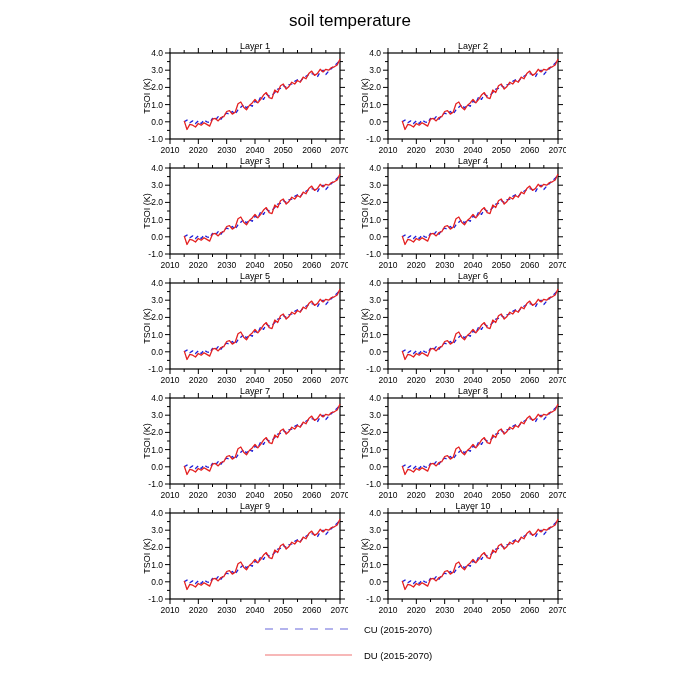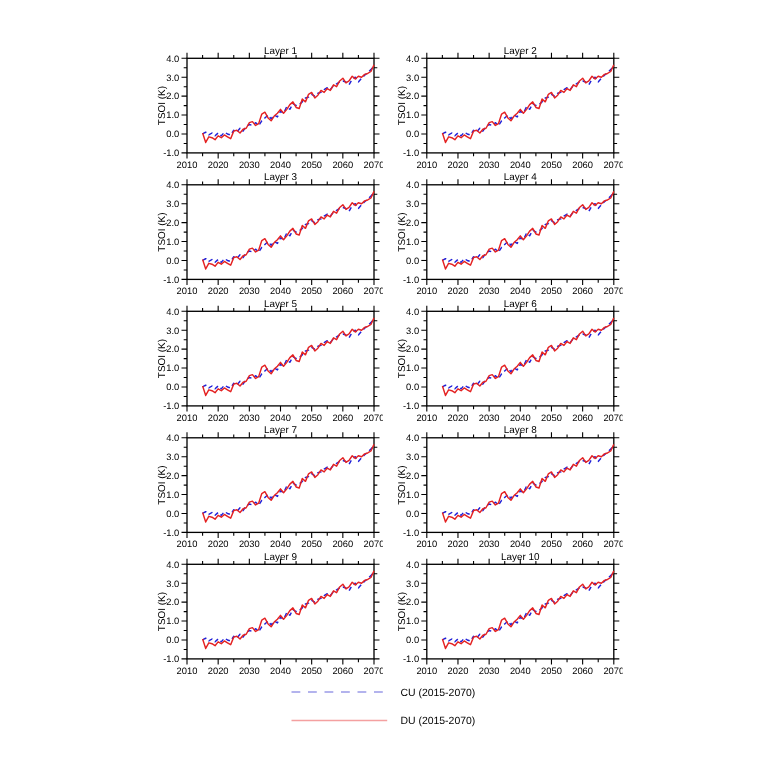--- a/index.html
+++ b/index.html
@@ -8,20 +8,21 @@
   #main-title{position:absolute;top:11px;left:0;width:700px;text-align:center;
               font-size:17px;color:#000;}
   .panel{position:absolute;}
   #legend-box{position:absolute;left:0;top:612px;width:566px;height:60px;}
   svg text{font-family:"Liberation Sans", sans-serif;}
 </style>
 </head>
 <body>
 
 <div id="page">
+  <div id="main-title">soil temperature</div>
   <div id="chart-grid">
       <svg width="206" height="115" class="panel" style="left: 142px; top: 41px; position: absolute;">
         <rect x="28" y="12" width="170" height="86" fill="none" stroke="#000000" stroke-width="1.2"></rect>
         <line x1="28" y1="98" x2="28" y2="103" stroke="#000000" stroke-width="1"></line>
         <line x1="28" y1="12" x2="28" y2="7" stroke="#000000" stroke-width="1"></line>
         <text x="28" y="111.5" text-anchor="middle" font-size="8.5" fill="#000000">2010</text>
         <line x1="42.166666666666664" y1="98" x2="42.166666666666664" y2="101" stroke="#000000" stroke-width="1"></line>
         <line x1="42.166666666666664" y1="12" x2="42.166666666666664" y2="9" stroke="#000000" stroke-width="1"></line>
         <line x1="56.33333333333333" y1="98" x2="56.33333333333333" y2="103" stroke="#000000" stroke-width="1"></line>
         <line x1="56.33333333333333" y1="12" x2="56.33333333333333" y2="7" stroke="#000000" stroke-width="1"></line>

